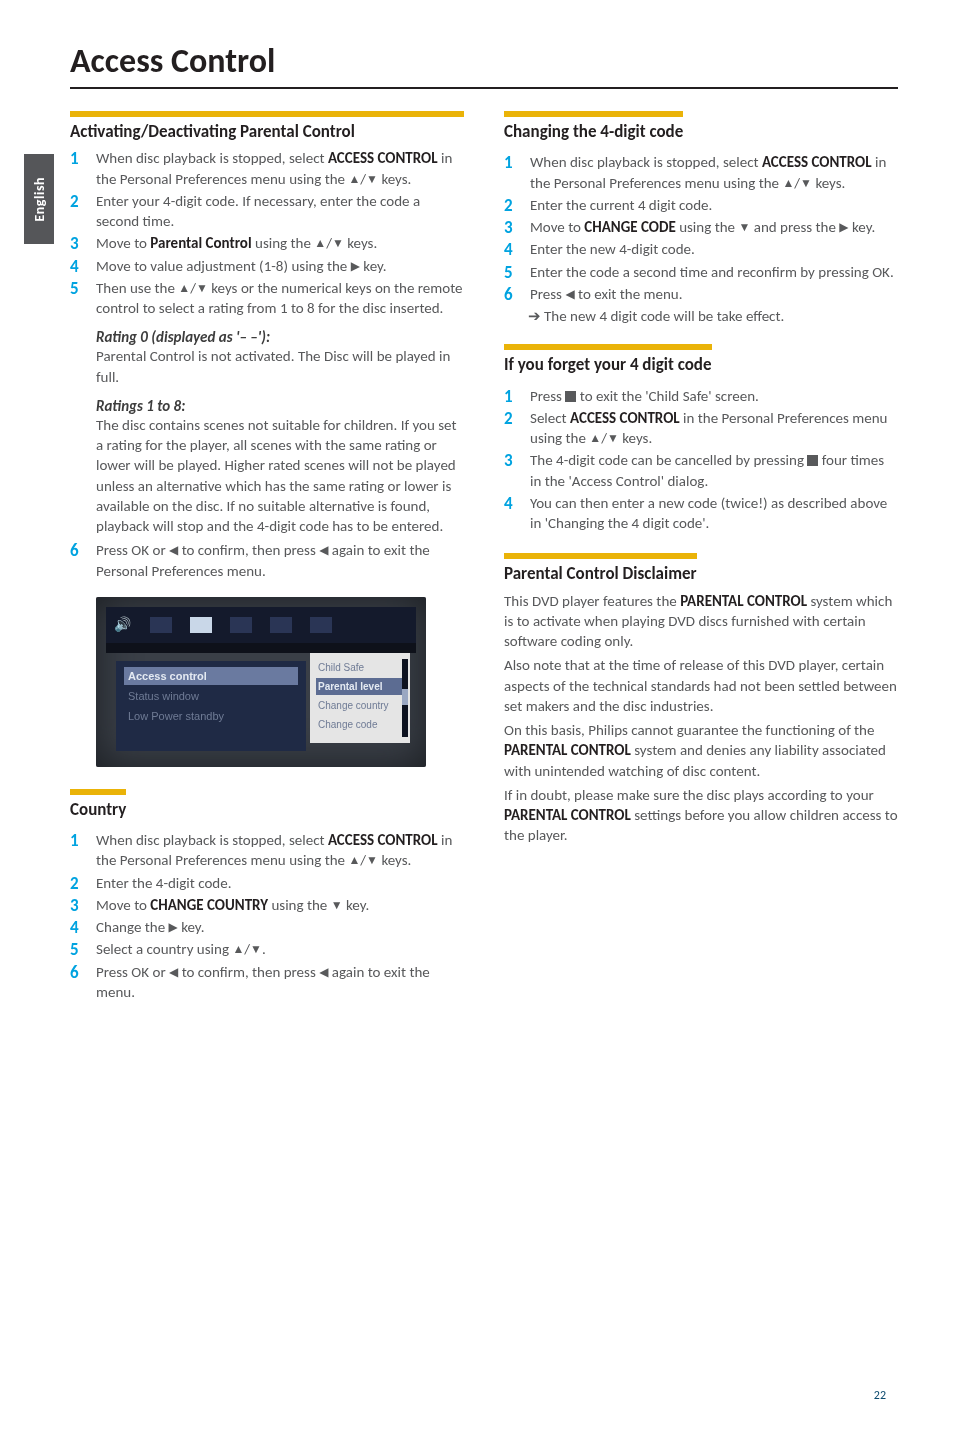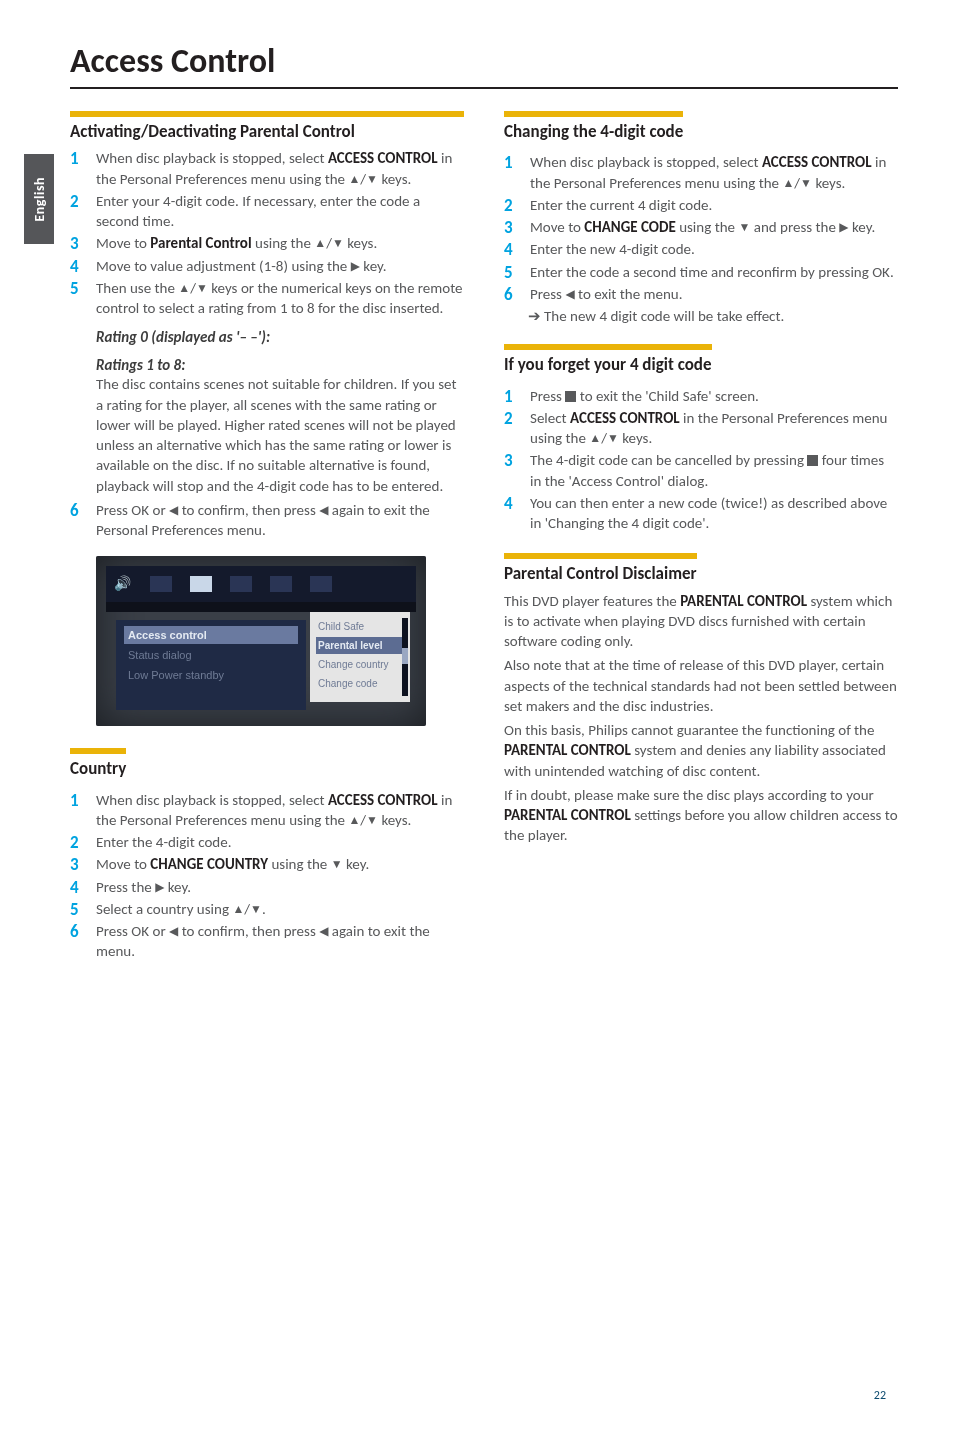--- a/index.html
+++ b/index.html
@@ -138,20 +138,21 @@
       </li>
       <li>
         <span>Move to value adjustment (1-8) using the </span><span class="tri">▶</span><span> key.</span>
       </li>
       <li>
         <span>Then use the </span><span class="tri">▲</span>/<span class="tri">▼</span><span> keys or the numerical keys on the remote control to select a rating from 1 to 8 for the disc inserted.</span>
       </li>
     </ol>
 
     <div class="sub-italic">Rating 0 (displayed as '– –'):</div>
+    <div class="body-text">Parental Control is not activated. The Disc will be played in full.</div>
 
     <div class="sub-italic">Ratings 1 to 8:</div>
     <div class="body-text">The disc contains scenes not suitable for children. If you set a rating for the player, all scenes with the same rating or lower will be played. Higher rated scenes will not be played unless an alternative which has the same rating or lower is available on the disc. If no suitable alternative is found, playback will stop and the 4-digit code has to be entered.</div>
 
     <ol class="steps" start="6" style="counter-reset: step 5;">
       <li>
         <span>Press OK or </span><span class="tri">◀</span><span> to confirm, then press </span><span class="tri">◀</span><span> again to exit the Personal Preferences menu.</span>
       </li>
     </ol>
 
@@ -160,21 +161,21 @@
         <span class="tb-icon">🔊</span>
         <span class="tb-seg"></span>
         <span class="tb-seg active"></span>
         <span class="tb-seg"></span>
         <span class="tb-seg"></span>
         <span class="tb-seg"></span>
       </div>
       <div class="lowerbar"></div>
       <div class="panel">
         <div class="menu-item sel">Access control</div>
-        <div class="menu-item dim">Status dialog</div>
+        <div class="menu-item dim">Status window</div>
         <div class="menu-item dim">Low Power standby</div>
       </div>
       <div class="rpanel">
         <div class="r-item">Child Safe</div>
         <div class="r-item sel">Parental level</div>
         <div class="r-item">Change country</div>
         <div class="r-item">Change code</div>
         <div class="scroll">
             <div class="thumb"></div>
           </div>
@@ -186,21 +187,21 @@
     </div>
     <ol class="steps">
       <li>
         <span>When disc playback is stopped, select </span><b>ACCESS CONTROL</b><span> in the Personal Preferences menu using the </span><span class="tri">▲</span>/<span class="tri">▼</span><span> keys.</span>
       </li>
       <li>Enter the 4-digit code.</li>
       <li>
         <span>Move to </span><b>CHANGE COUNTRY</b><span> using the </span><span class="tri">▼</span><span> key.</span>
       </li>
       <li>
-        <span>Press the </span><span class="tri">▶</span><span> key.</span>
+        <span>Change the </span><span class="tri">▶</span><span> key.</span>
       </li>
       <li>
         <span>Select a country using </span><span class="tri">▲</span>/<span class="tri">▼</span><span>.</span>
       </li>
       <li>
         <span>Press OK or </span><span class="tri">◀</span><span> to confirm, then press </span><span class="tri">◀</span><span> again to exit the menu.</span>
       </li>
     </ol>
   </div>
 

